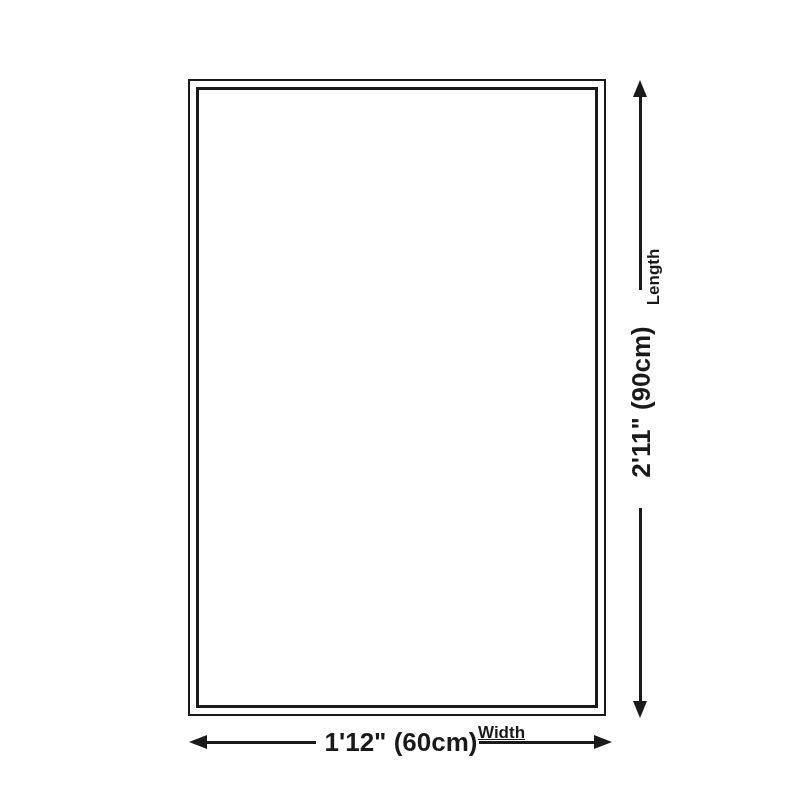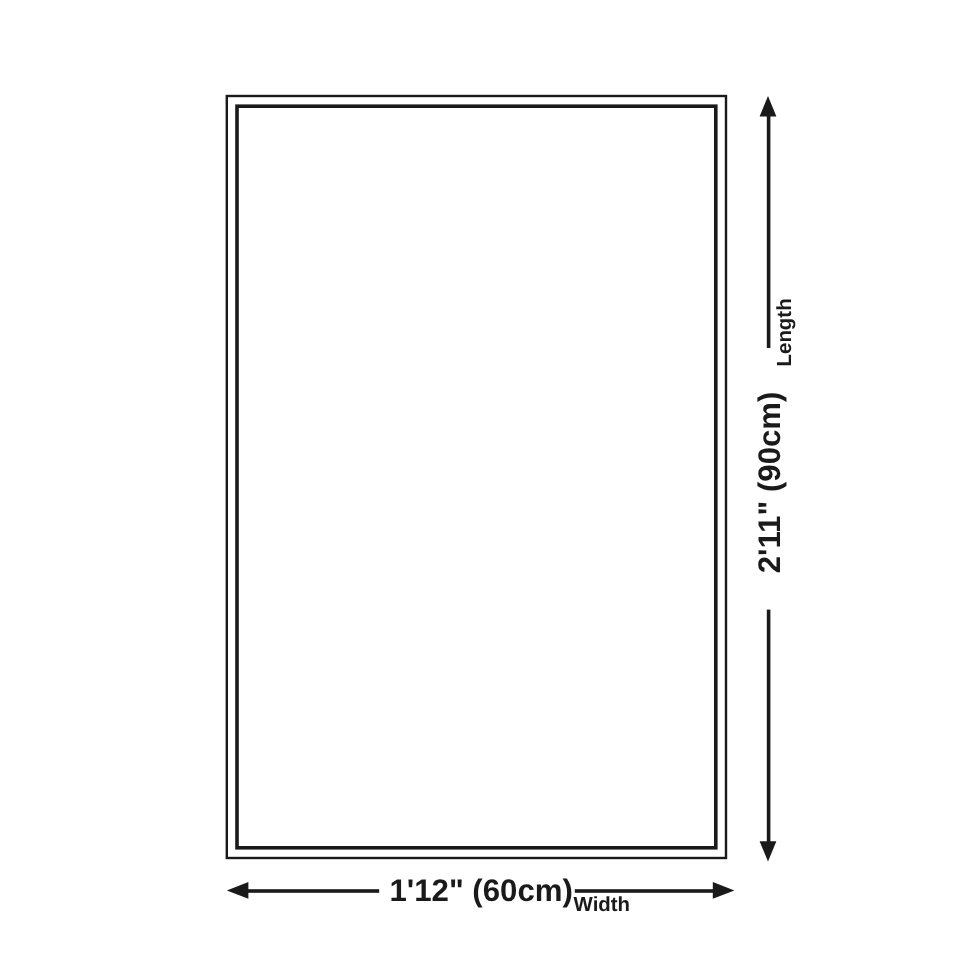--- a/index.html
+++ b/index.html
@@ -92,22 +92,22 @@
   .length-label {
     left: 619px; top: 268px;
     width: 70px; height: 18px;
     transform: rotate(-90deg);
   }
   .width-value {
     left: 320px; top: 727px;
     width: 162px; height: 30px;
   }
   .width-label {
-    left: 478px; top: 745px;
-    width: 46px; height: 18px;
+    left: 478px; top: 724px;
+    width: 46px; height: 18px; text-decoration: underline;
   }
 </style>
 </head>
 <body>
 
 <div class="stage">
 
   <div class="rug">
     <div class="rug-inner"></div>
   </div>

